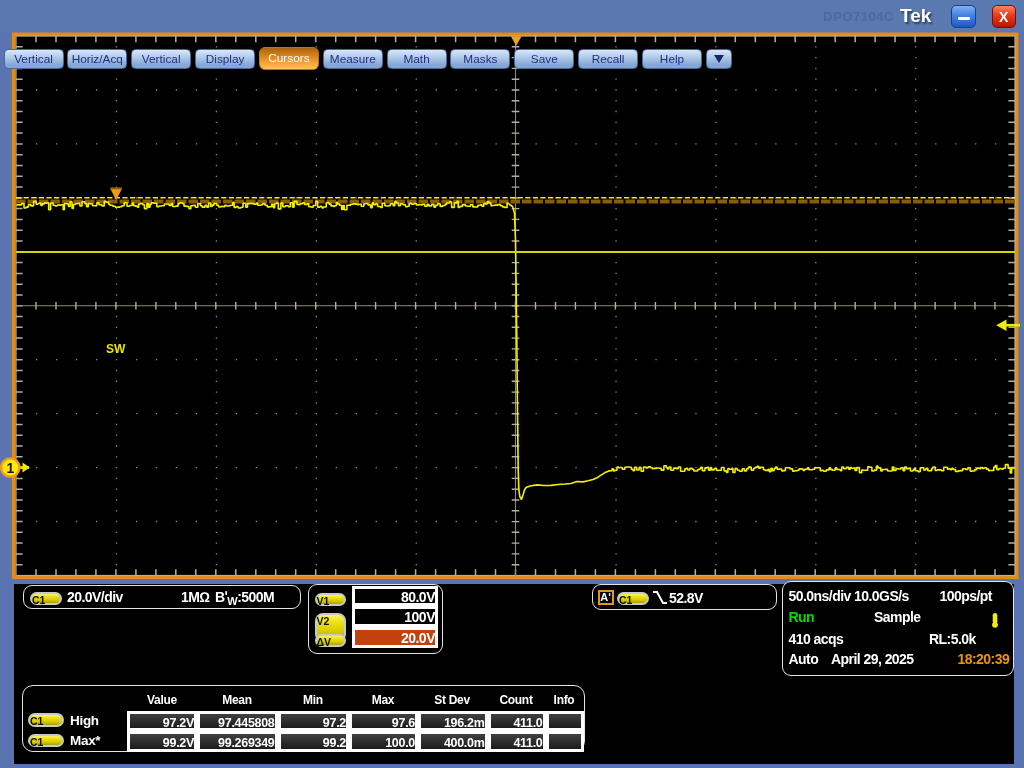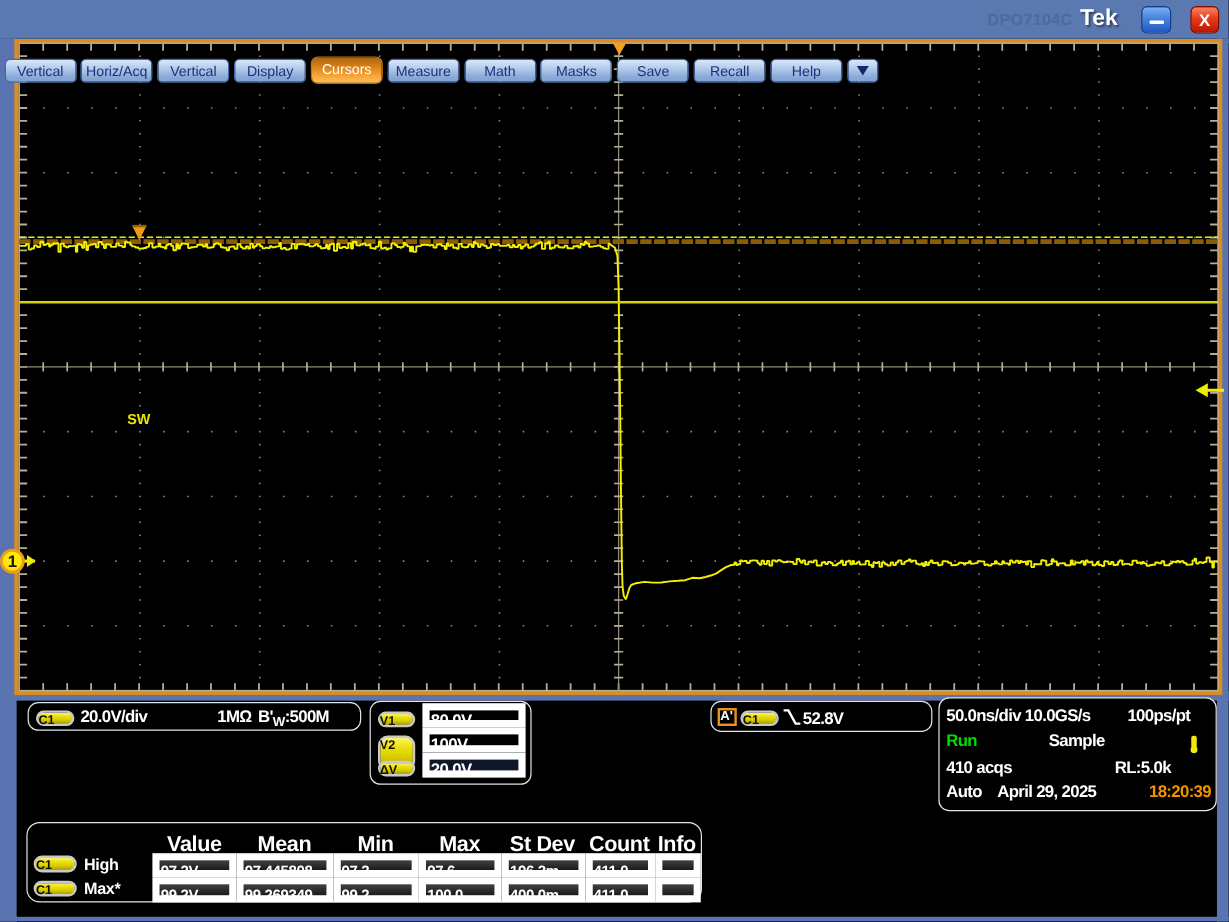--- a/index.html
+++ b/index.html
@@ -28,24 +28,24 @@
   border-radius:1px; }
 #closeb { position:absolute; left:991.5px; top:4.5px; width:24.5px; height:23.5px;
   border-radius:5px; background:linear-gradient(180deg,#fa8462 0%,#e63c1a 45%,#bb1502 100%);
   border:1px solid #7d0d00; color:#fff; font-size:14px; font-weight:bold; text-align:center;
   line-height:22px; }
 .box { position:absolute; border:1.6px solid #e4e4e4; border-radius:9px; background:#000; }
 .oval { position:absolute; border-radius:8px; font-weight:bold;
   color:#111100; background:linear-gradient(180deg,#fbf46a 0%,#eade06 35%,#d8cc00 65%,#ac9f00 100%);
   border:2px solid #c9c9c9; }
 .wt { position:absolute; color:#fff; font-weight:bold; font-size:14px; letter-spacing:-0.55px; white-space:nowrap; }
-.wt13 { position:absolute; color:#fff; font-weight:bold; font-size:18px; letter-spacing:-0.3px; white-space:nowrap; }
-.cell { position:absolute; border:6px solid #ffffff;
+.wt13 { position:absolute; color:#fff; font-weight:bold; font-size:12px; letter-spacing:-0.3px; white-space:nowrap; }
+.cell { position:absolute; border:3px solid #ffffff;
   background:linear-gradient(180deg,#414141 0%,#1b1b1b 100%);
-  color:#fff; font-weight:bold; font-size:12.5px; letter-spacing:-0.3px; padding-left:1px; white-space:nowrap; }
+  color:#fff; font-weight:bold; font-size:12.5px; letter-spacing:-0.3px; padding-left:13px; white-space:nowrap;text-align:right; }
 svg { position:absolute; left:0; top:0; }
 </style></head>
 <body>
 <div id="page">
 
   <div class="chrome" style="left:0;top:31.5px;width:1024px;height:4px"></div>
   <div class="chrome" style="left:0;top:31.5px;width:14px;height:737px"></div>
   <div class="chrome" style="left:1014px;top:31.5px;width:10px;height:737px"></div>
   <div class="chrome" style="left:0;top:763.5px;width:1024px;height:4.5px"></div>
   <div class="chrome" style="left:0;top:576px;width:1024px;height:8px"></div>
@@ -101,21 +101,21 @@
   <div class="wt" style="left:67px;top:589px">20.0V/div</div>
   <div class="wt" style="left:181px;top:589px">1MΩ</div>
   <div class="wt" style="left:215px;top:589px">Bʹ<span style="font-size:11px;vertical-align:-3px">W</span>:500M</div>
 
   <div class="box" style="left:308px;top:584px;width:134.5px;height:70px"></div>
   <div class="oval" style="left:314.5px;top:592.5px;width:31.5px;height:13.5px;font-size:10.5px;line-height:12.5px">V1</div>
   <div class="oval" style="left:314.5px;top:613px;width:31.5px;height:29px;font-size:10.5px;line-height:12.5px">V2</div>
   <div class="oval" style="left:314.5px;top:633.5px;width:31.5px;height:13.5px;font-size:10.5px;line-height:12.5px">ΔV</div>
   <div class="cell" style="left:352px;top:585.5px;width:86px;height:20.8px;font-size:14px;letter-spacing:-0.5px;background:#000">80.0V</div>
   <div class="cell" style="left:352px;top:606.3px;width:86px;height:20.8px;font-size:14px;letter-spacing:-0.5px;background:#000">100V</div>
-  <div class="cell" style="left:352px;top:627.1px;width:86px;height:20.8px;font-size:14px;letter-spacing:-0.5px;background:#0f172a">20.0V</div>
+  <div class="cell" style="left:352px;top:627.1px;width:86px;height:20.8px;font-size:14px;letter-spacing:-0.5px;background:#c2410c">20.0V</div>
 
   <div class="box" style="left:592px;top:583.5px;width:185px;height:26.5px"></div>
   <div style="position:absolute;left:597.5px;top:589.5px;width:16px;height:15.5px;border:2px solid #e89120;
        color:#fff;font-weight:bold;font-size:11px;text-align:center;line-height:11.5px">Aʹ</div>
   <div class="oval" style="left:617px;top:591.5px;width:31.5px;height:13.5px;font-size:10.5px;line-height:12.5px">C1</div>
   <svg style="left:652px;top:589.5px" width="16" height="16" viewBox="0 0 16 16">
     <path d="M1 2 H5 L11 13 H15" fill="none" stroke="#fff" stroke-width="2"></path>
   </svg>
   <div class="wt" style="left:669px;top:589.5px">52.8V</div>
 

